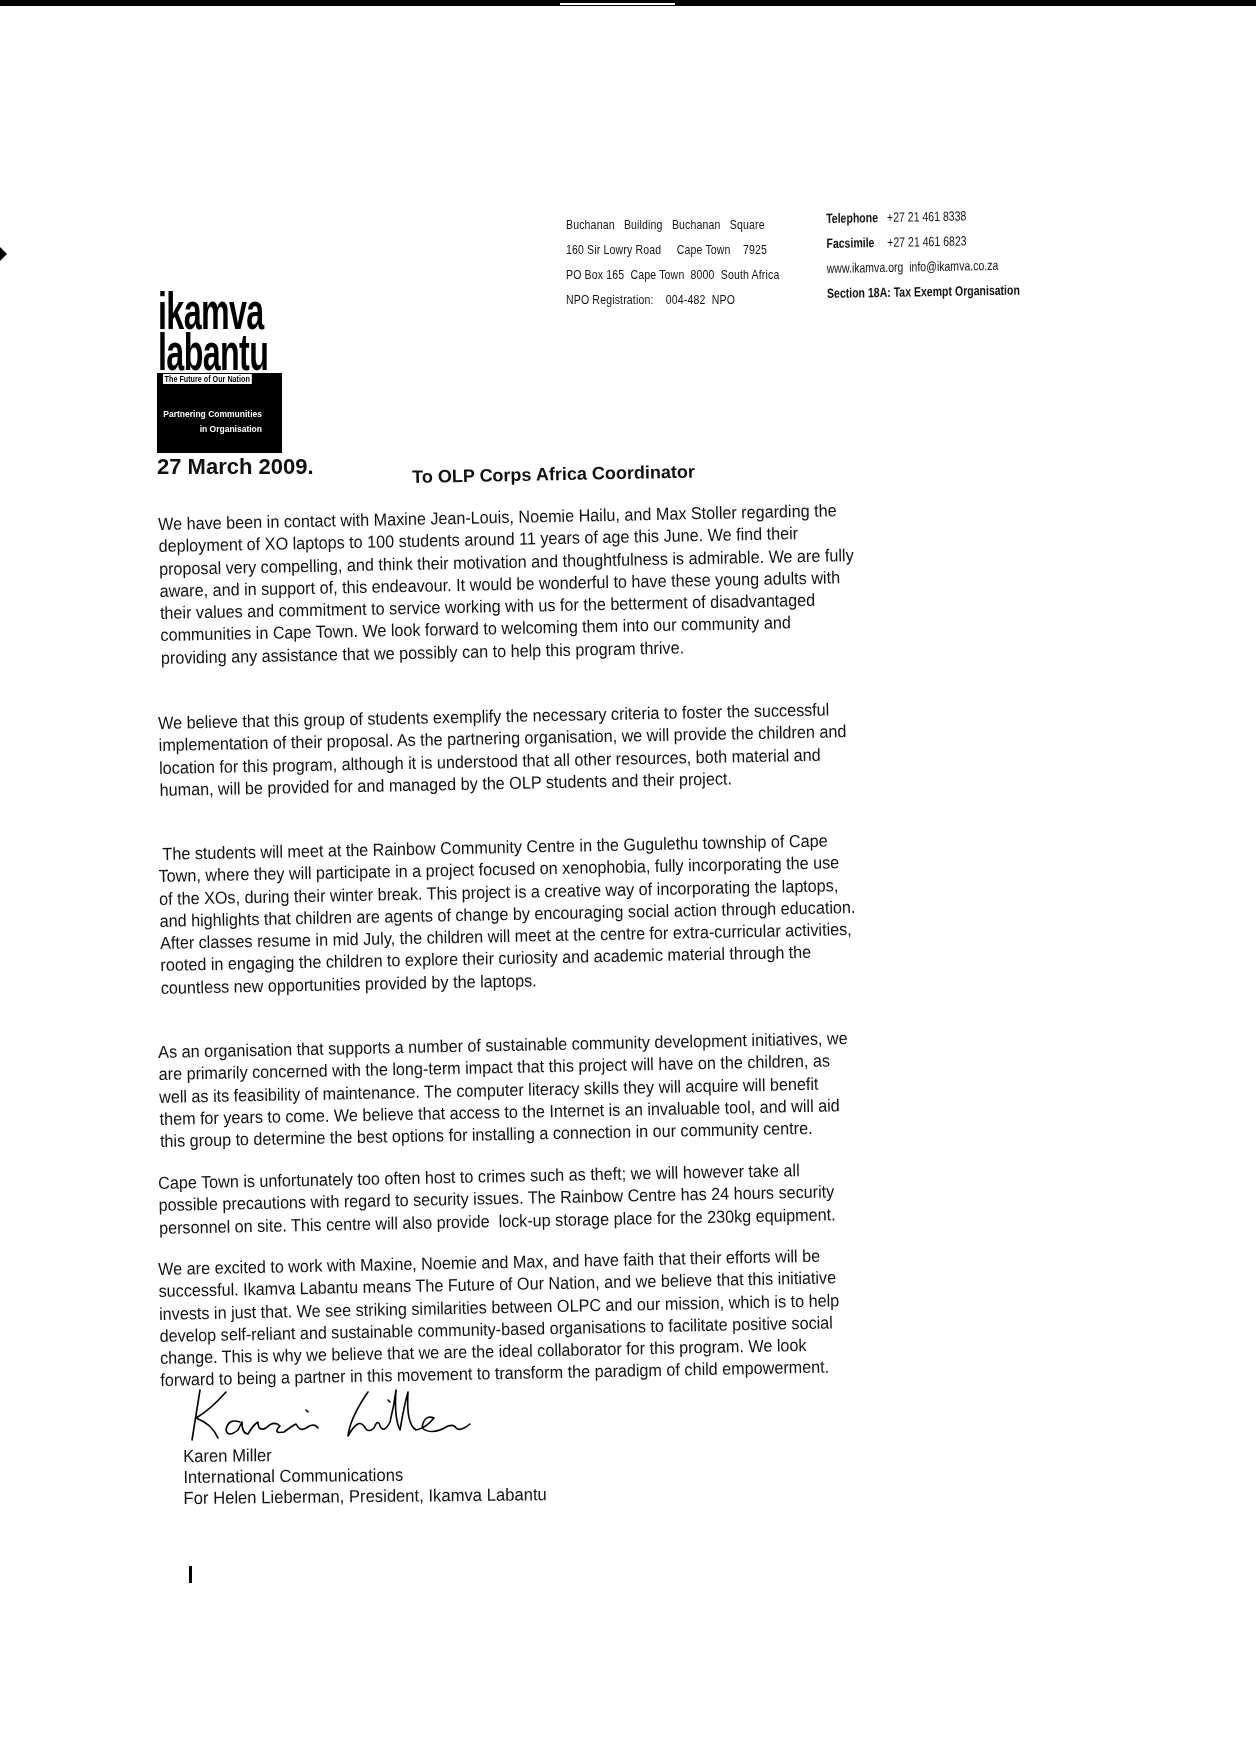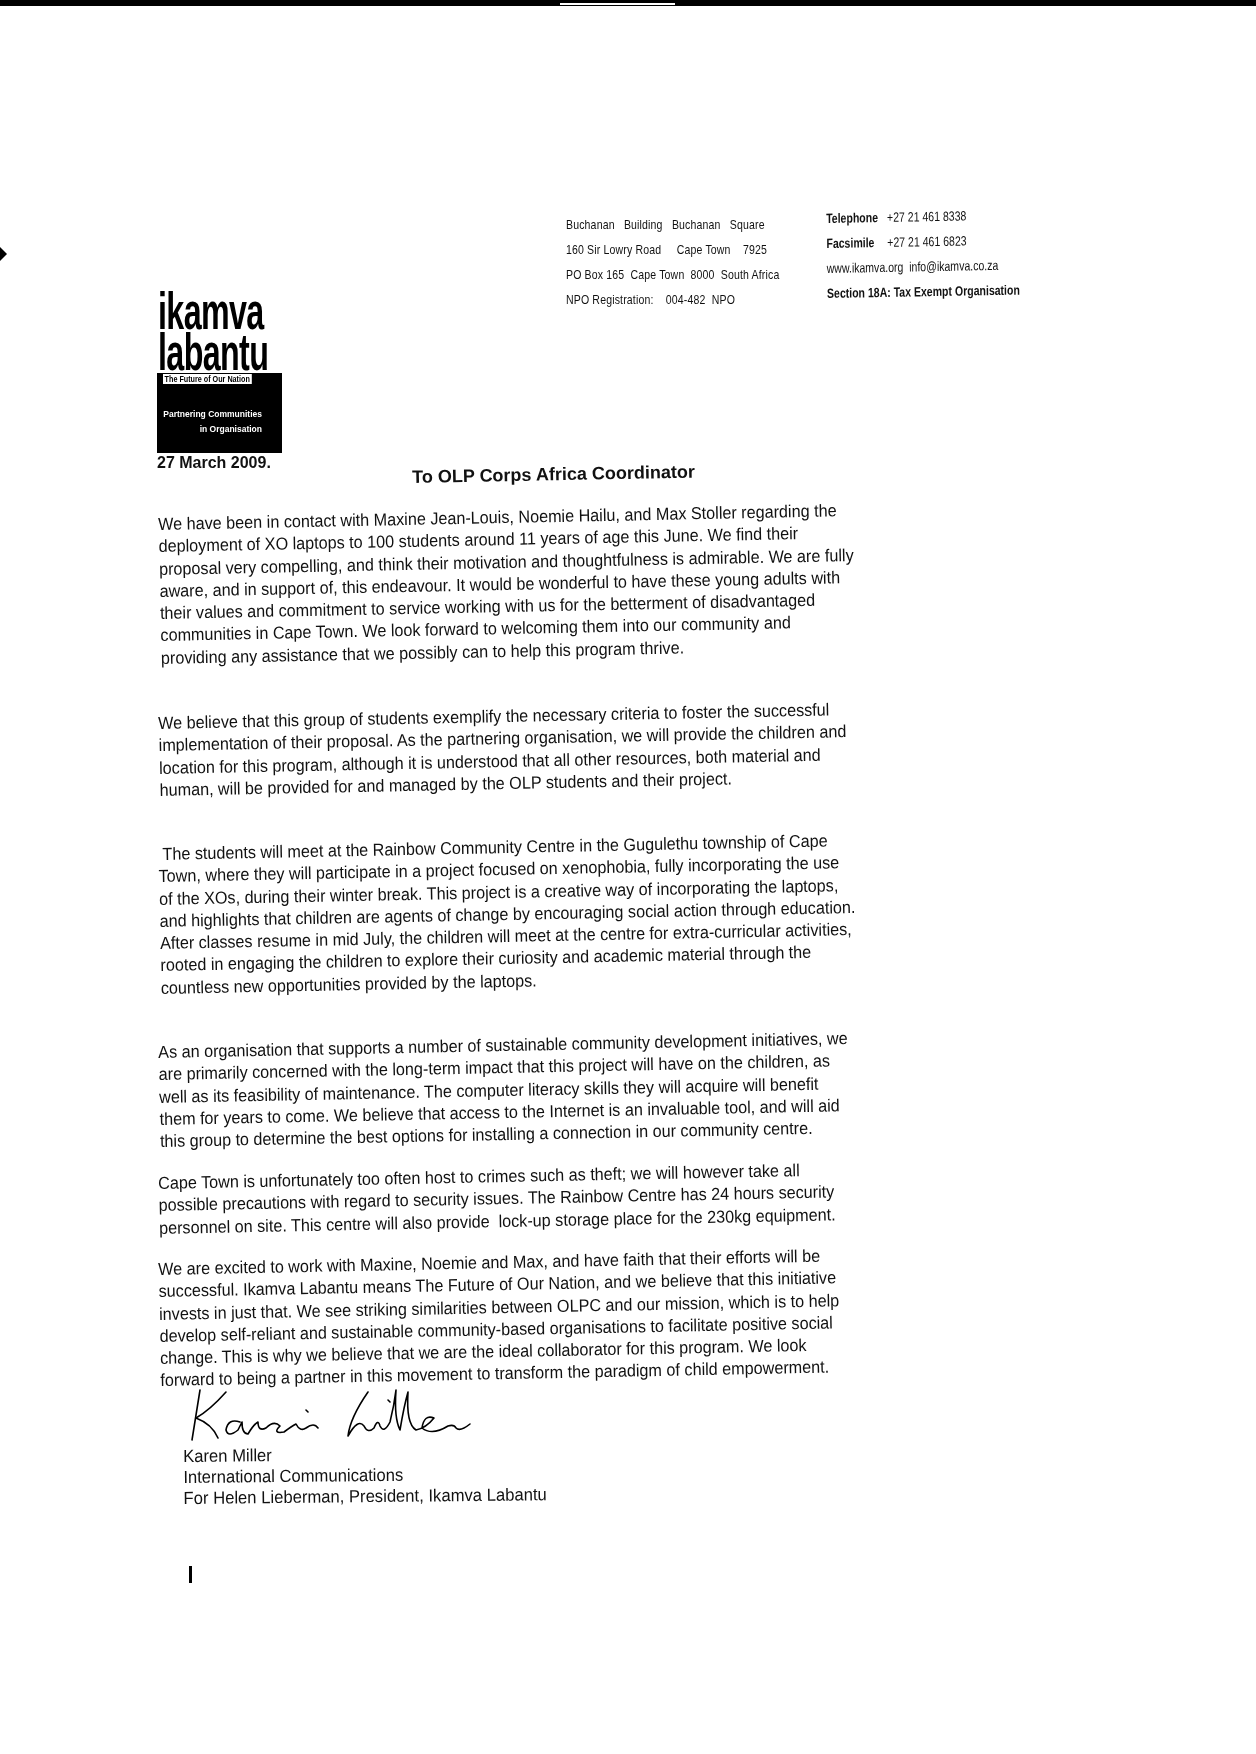--- a/index.html
+++ b/index.html
@@ -23,21 +23,21 @@
   .logo { position: absolute; left: 157px; top: 291px; width: 125px; height: 162px; background: #000; color: #fff; }
   .logo-word { position: absolute; left: 1px; font-family: "Liberation Sans", sans-serif; font-weight: bold;
     transform: scaleX(0.62); transform-origin: left top; letter-spacing: -1px; }
   .logo-w1 { top: -10px; font-size: 52px; color: #000; }
   .logo-w2 { top: 31px; font-size: 52px; color: #000; }
   .logo-white { position: absolute; left: 0; top: 0; width: 125px; height: 82px; background: #fff; }
   .logo-tag { position: absolute; top: 83px; left: 6px; font-size: 9px; font-weight: bold; color: #000;
     background: #fff; padding: 0 2px; transform: scaleX(0.8); transform-origin: left top; }
   .logo-sub { position: absolute; left: 0; width: 105px; text-align: right; font-size: 8.5px; font-weight: bold; color: #fff; }
 
-  .date { position: absolute; left: 157px; top: 454px; font-size: 16px; font-weight: bold; }
+  .date { position: absolute; left: 157px; top: 454px; font-size: 22px; font-weight: bold; }
   .salutation { position: absolute; left: 412px; top: 467px; font-size: 18px; font-weight: bold; transform: rotate(-1.1deg); transform-origin: left top; }
 
   .body-text { position: absolute; left: 158px; width: 900px; font-size: 17.4px; line-height: 22.3px;
     transform: rotate(-1.15deg); transform-origin: left top; transform-box: border-box; }
   .body-text .line { white-space: pre; transform: scaleX(0.93); transform-origin: left top; }
 
   .sig-script { position: absolute; left: 188px; top: 1388px; width: 350px; height: 60px; }
   .sig-block { position: absolute; left: 183px; top: 1446px; font-size: 17.5px; line-height: 21px;
     transform: rotate(-0.6deg); transform-origin: left top; }
   .sig-block div { transform: scaleX(0.95); transform-origin: left top; white-space: pre; }

